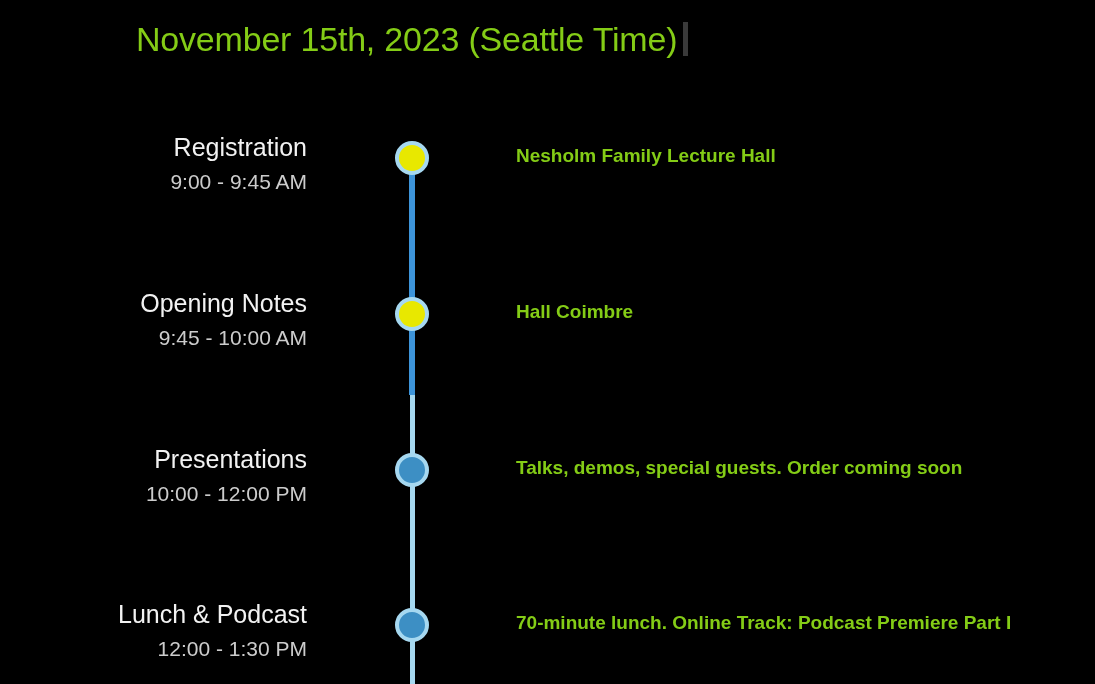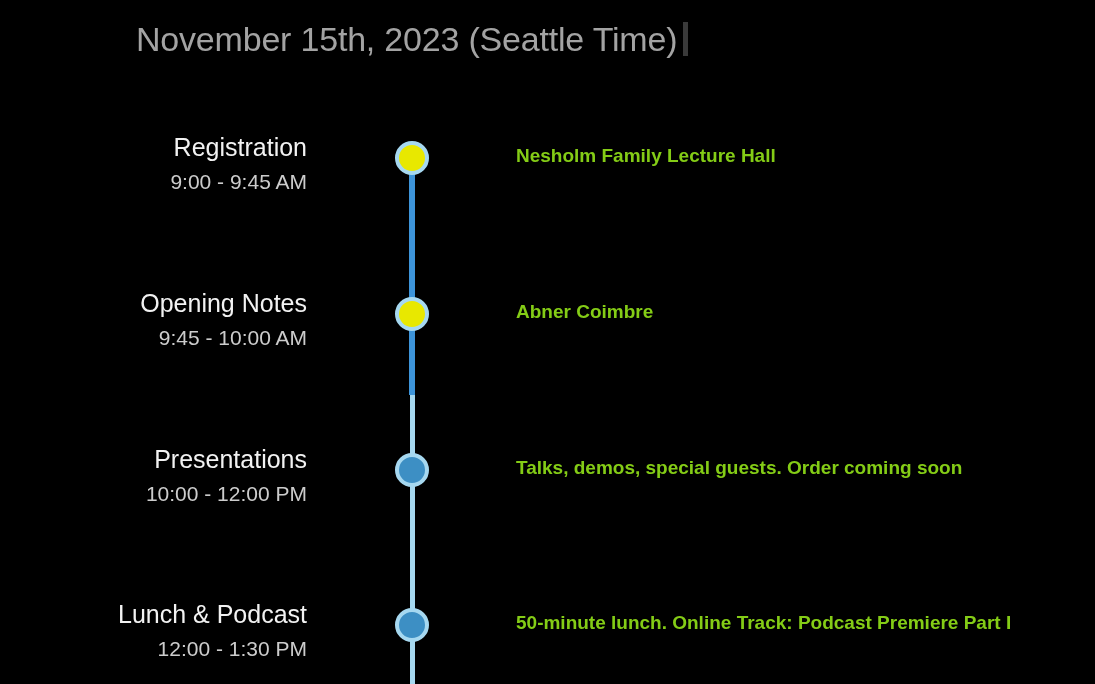--- a/index.html
+++ b/index.html
@@ -23,21 +23,21 @@
     position: absolute;
     left: 136px;
     top: 22px;
     display: flex;
     align-items: center;
   }
 
   .page-title {
     font-size: 34px;
     font-weight: normal;
-    color: #a3a3a3;
+    color: #84cc16;
     letter-spacing: -0.2px;
     white-space: nowrap;
     line-height: 1;
   }
 
   .title-caret {
     display: inline-block;
     width: 5px;
     height: 34px;
     background: #3a3a3a;
@@ -144,34 +144,34 @@
     <div class="tl-dot fill-yellow"></div>
     <div class="tl-desc">Nesholm Family Lecture Hall</div>
   </div>
 
   <div class="tl-row" style="top:314px;">
     <div class="tl-left">
       <div class="tl-name">Opening Notes</div>
       <div class="tl-time">9:45 - 10:00 AM</div>
     </div>
     <div class="tl-dot fill-yellow"></div>
-    <div class="tl-desc">Abner Coimbre</div>
+    <div class="tl-desc">Hall Coimbre</div>
   </div>
 
   <div class="tl-row" style="top:470px;">
     <div class="tl-left">
       <div class="tl-name">Presentations</div>
       <div class="tl-time">10:00 - 12:00 PM</div>
     </div>
     <div class="tl-dot fill-blue"></div>
     <div class="tl-desc">Talks, demos, special guests. Order coming soon</div>
   </div>
 
   <div class="tl-row" style="top:625px;">
     <div class="tl-left">
       <div class="tl-name">Lunch &amp; Podcast</div>
       <div class="tl-time">12:00 - 1:30 PM</div>
     </div>
     <div class="tl-dot fill-blue"></div>
-    <div class="tl-desc">50-minute lunch. Online Track: Podcast Premiere Part I</div>
+    <div class="tl-desc">70-minute lunch. Online Track: Podcast Premiere Part I</div>
   </div>
 
 </div>
 
 </body></html>

